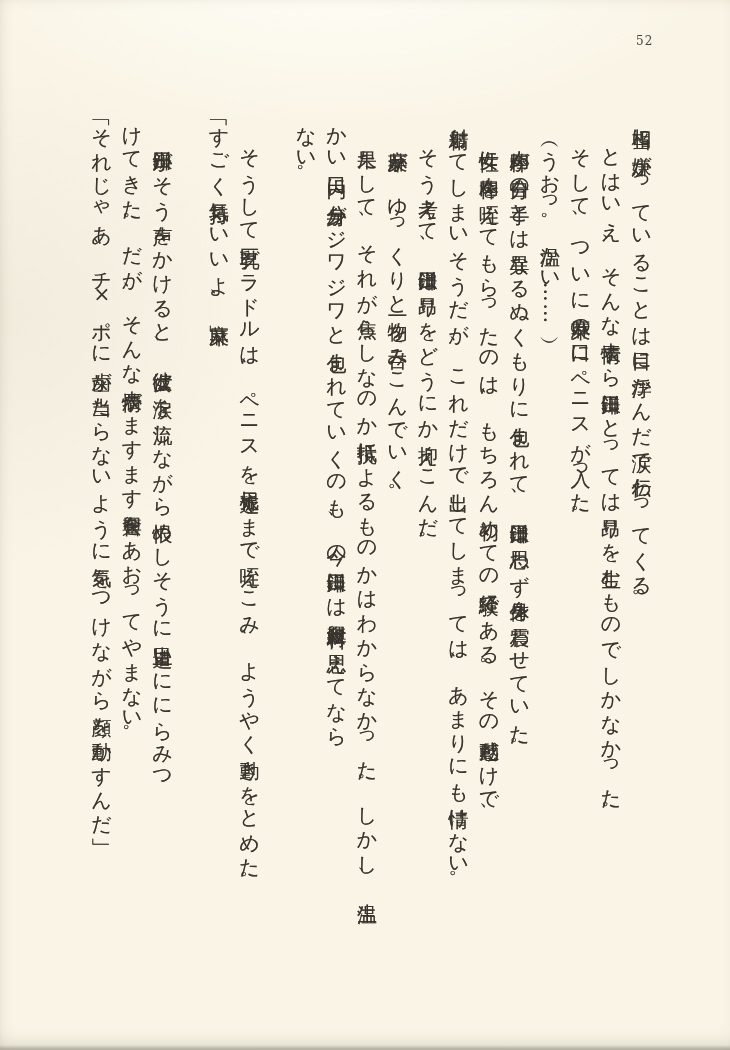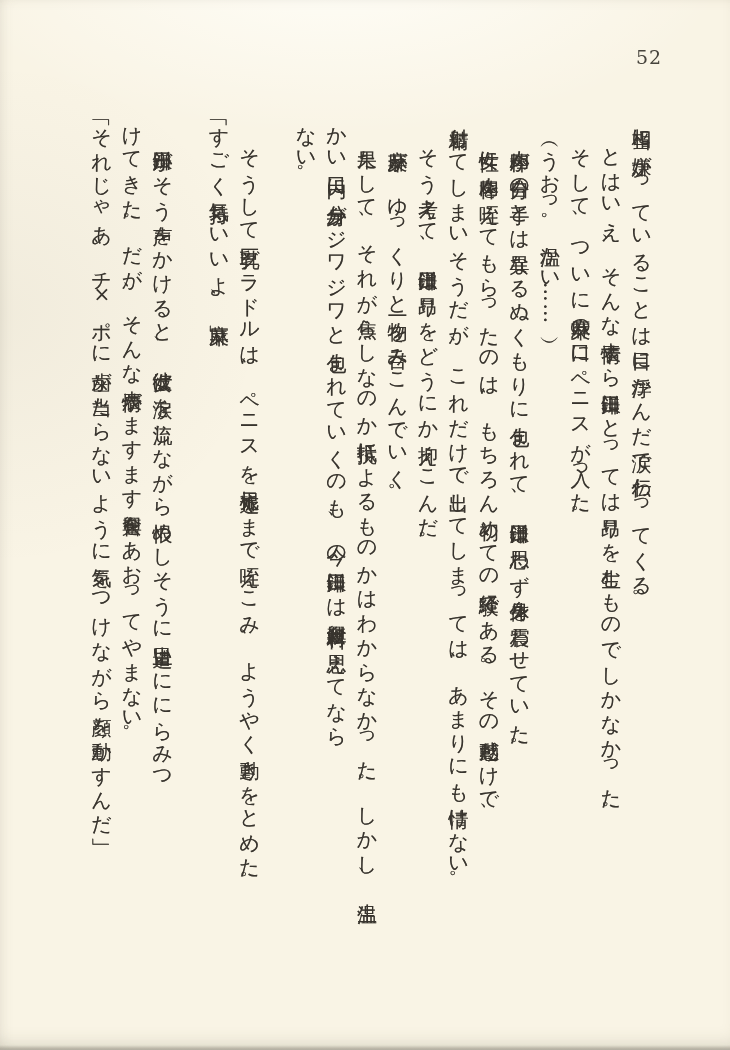--- a/index.html
+++ b/index.html
@@ -23,23 +23,23 @@
     font-family: "DejaVu Serif", "Liberation Serif", serif;
   }
   .bottom-edge {
     position: absolute;
     left: 0; right: 0; bottom: 0;
     height: 5px;
     background: linear-gradient(to bottom, rgba(120,115,102,0) 0%, rgba(130,126,114,0.45) 80%, #b4b0a4 100%);
   }
   .page-number {
     position: absolute;
-    top: 46px;
+    top: 34px;
     left: 636px;
-    font-size: 19px;
+    font-size: 12px;
     letter-spacing: 1px;
     color: #46433c;
   }
   .text-body {
     position: absolute;
     top: 113px;
     right: 73px;
     height: 845px;
     writing-mode: vertical-rl;
     text-orientation: mixed;

